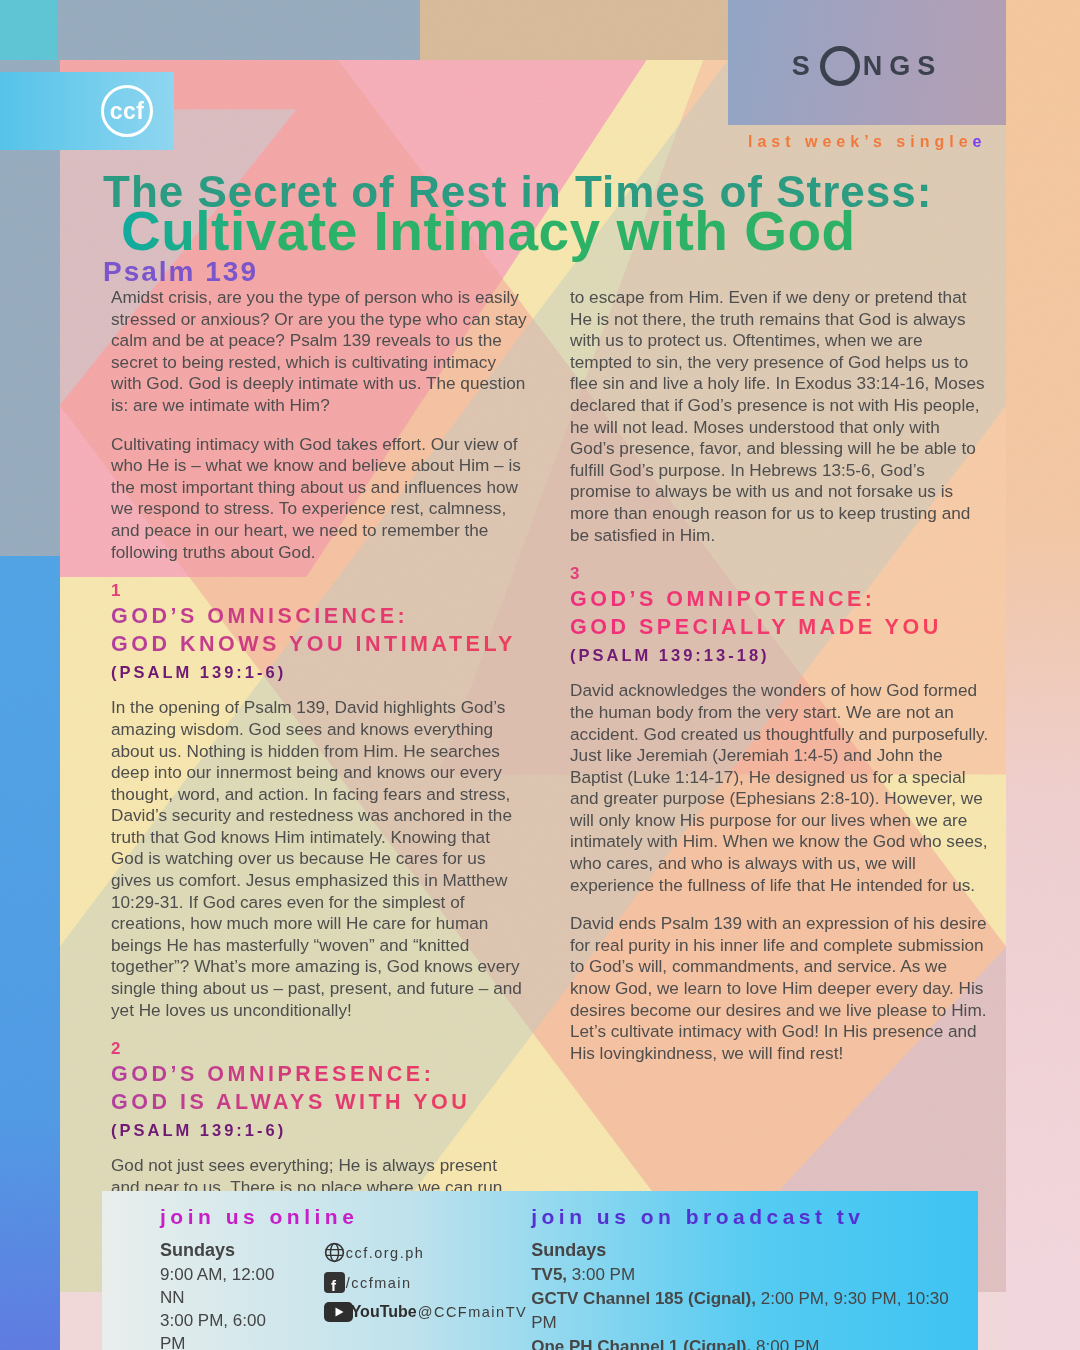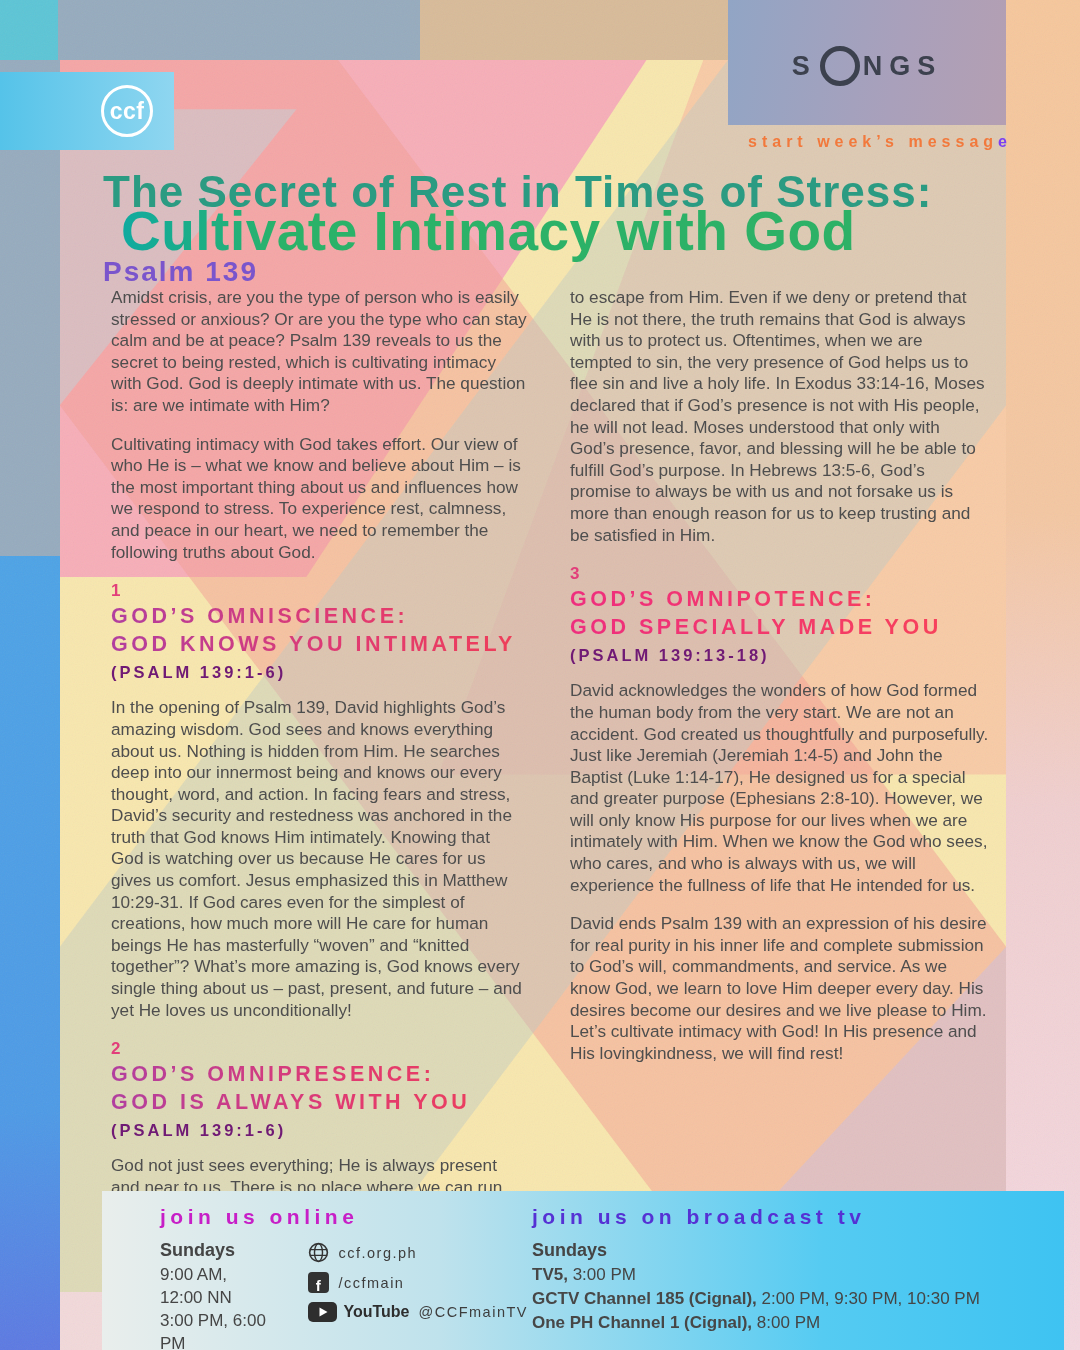--- a/index.html
+++ b/index.html
@@ -68,31 +68,31 @@
   .sec-num{font-weight:bold;font-size:17px;color:#e23e7a;letter-spacing:2px;}
   .sec-head{font-weight:bold;font-size:21.5px;line-height:28px;letter-spacing:3.5px;
     background:linear-gradient(90deg,#b13f9f 0%,#e03a72 55%,#ef3f58 100%);
     -webkit-background-clip:text;background-clip:text;color:transparent;}
   .sec-head.hot{background:linear-gradient(90deg,#ee2e7e 0%,#f84457 100%);
     -webkit-background-clip:text;background-clip:text;color:transparent;}
   .sec-ref{font-weight:bold;font-size:16.5px;letter-spacing:3px;color:#701a75;margin:4px 0 14px 0;}
   .sec-ref.hot{color:#701a75;}
 
   
-  .footer-panel{position:absolute;left:102px;top:1191px;width:962px;height:159px;
+  .footer-panel{position:absolute;left:102px;top:1191px;width:876px;height:159px;
     background:linear-gradient(90deg,#e9eeec 0%,#bfe2ec 35%,#55cbf2 75%,#3ec3f2 100%);
     box-sizing:border-box;padding:14px 0 0 58px;display:flex;}
   .f-online{width:368px;}
   .f-heading{font-size:21px;font-weight:bold;letter-spacing:4.5px;color:#c71fc7;}
   .f-heading.broadcast{color:#5531d4;}
   .f-cols{display:flex;margin-top:11px;}
   .f-day{font-weight:bold;font-size:18px;color:#454545;}
   .f-times{font-size:17px;line-height:23px;color:#454545;margin-top:2px;}
   .f-links{margin-left:36px;margin-top:2px;display:flex;flex-direction:column;gap:9px;}
-  .f-link{display:flex;align-items:center;gap:9px;color:#3d3d3d;font-size:14.5px;letter-spacing:1.5px;}
+  .f-link{display:flex;align-items:center;gap:1px;color:#3d3d3d;font-size:14.5px;letter-spacing:1.5px;}
   .fb-icon{width:21px;height:21px;background:#333;border-radius:4px;color:#fff;font-weight:bold;
     font-size:15px;display:flex;align-items:flex-end;justify-content:center;line-height:14px;}
   .yt-word{font-weight:bold;font-size:16px;letter-spacing:0;color:#2e2e2e;margin-left:-3px;}
   .f-broadcast{margin-left:4px;}
   .f-sched{font-size:17px;line-height:24px;color:#454545;margin-top:2px;}
   .f-sched b{color:#474747;}
 </style>
 </head>
 <body>
 
@@ -124,21 +124,21 @@
 
   <div class="sop-panel">
     <div class="sop-row sop-row1">
       <span>S</span>
       <span class="sop-o"></span>
       <span>NGS</span>
     </div>
   </div>
 
   <div class="tagline">
-    <span>start week’s messag</span><span class="accent">e</span>
+    <span>last week’s single</span><span class="accent">e</span>
   </div>
 
   <div class="title1">The Secret of Rest in Times of Stress:</div>
   <div class="title2">Cultivate Intimacy with God</div>
   <div class="subtitle">Psalm 139</div>
 
   <div class="col col-left">
     <p>Amidst crisis, are you the type of person who is easily stressed or anxious? Or are you the type who can stay calm and be at peace? Psalm 139 reveals to us the secret to being rested, which is cultivating intimacy with God. God is deeply intimate with us. The question is: are we intimate with Him?</p>
     <p>Cultivating intimacy with God takes effort. Our view of who He is – what we know and believe about Him – is the most important thing about us and influences how we respond to stress. To experience rest, calmness, and peace in our heart, we need to remember the following truths about God.</p>
 

